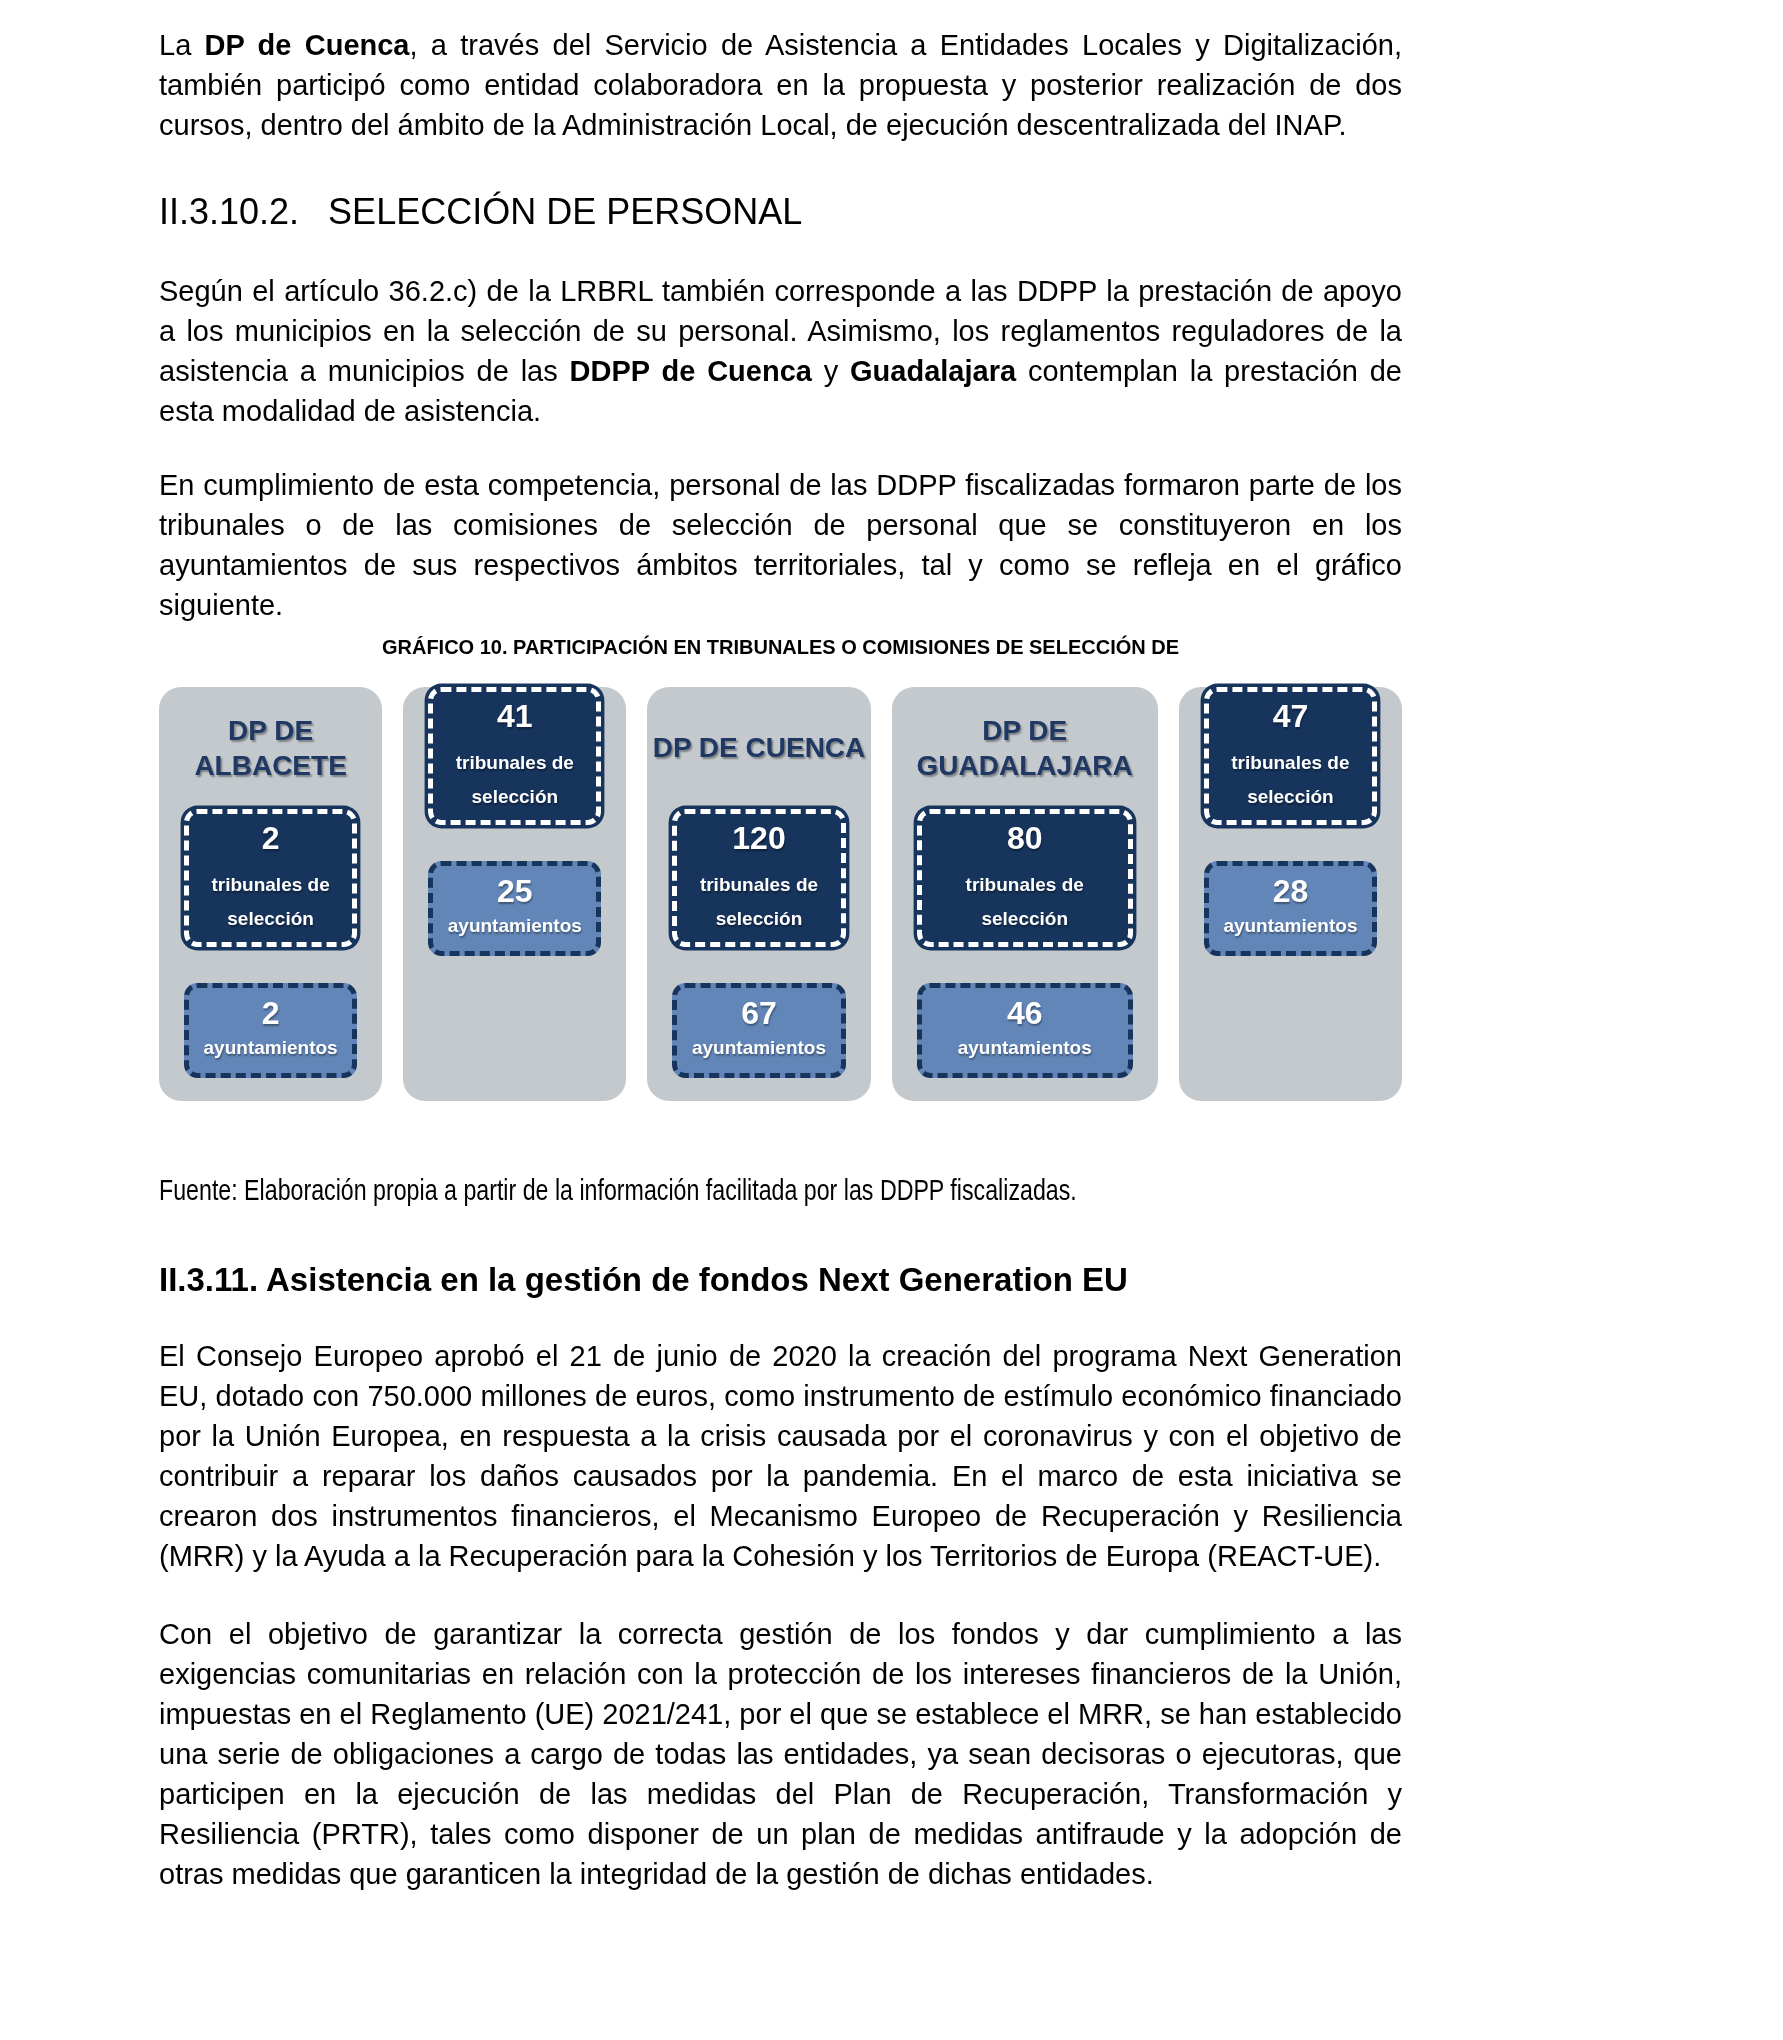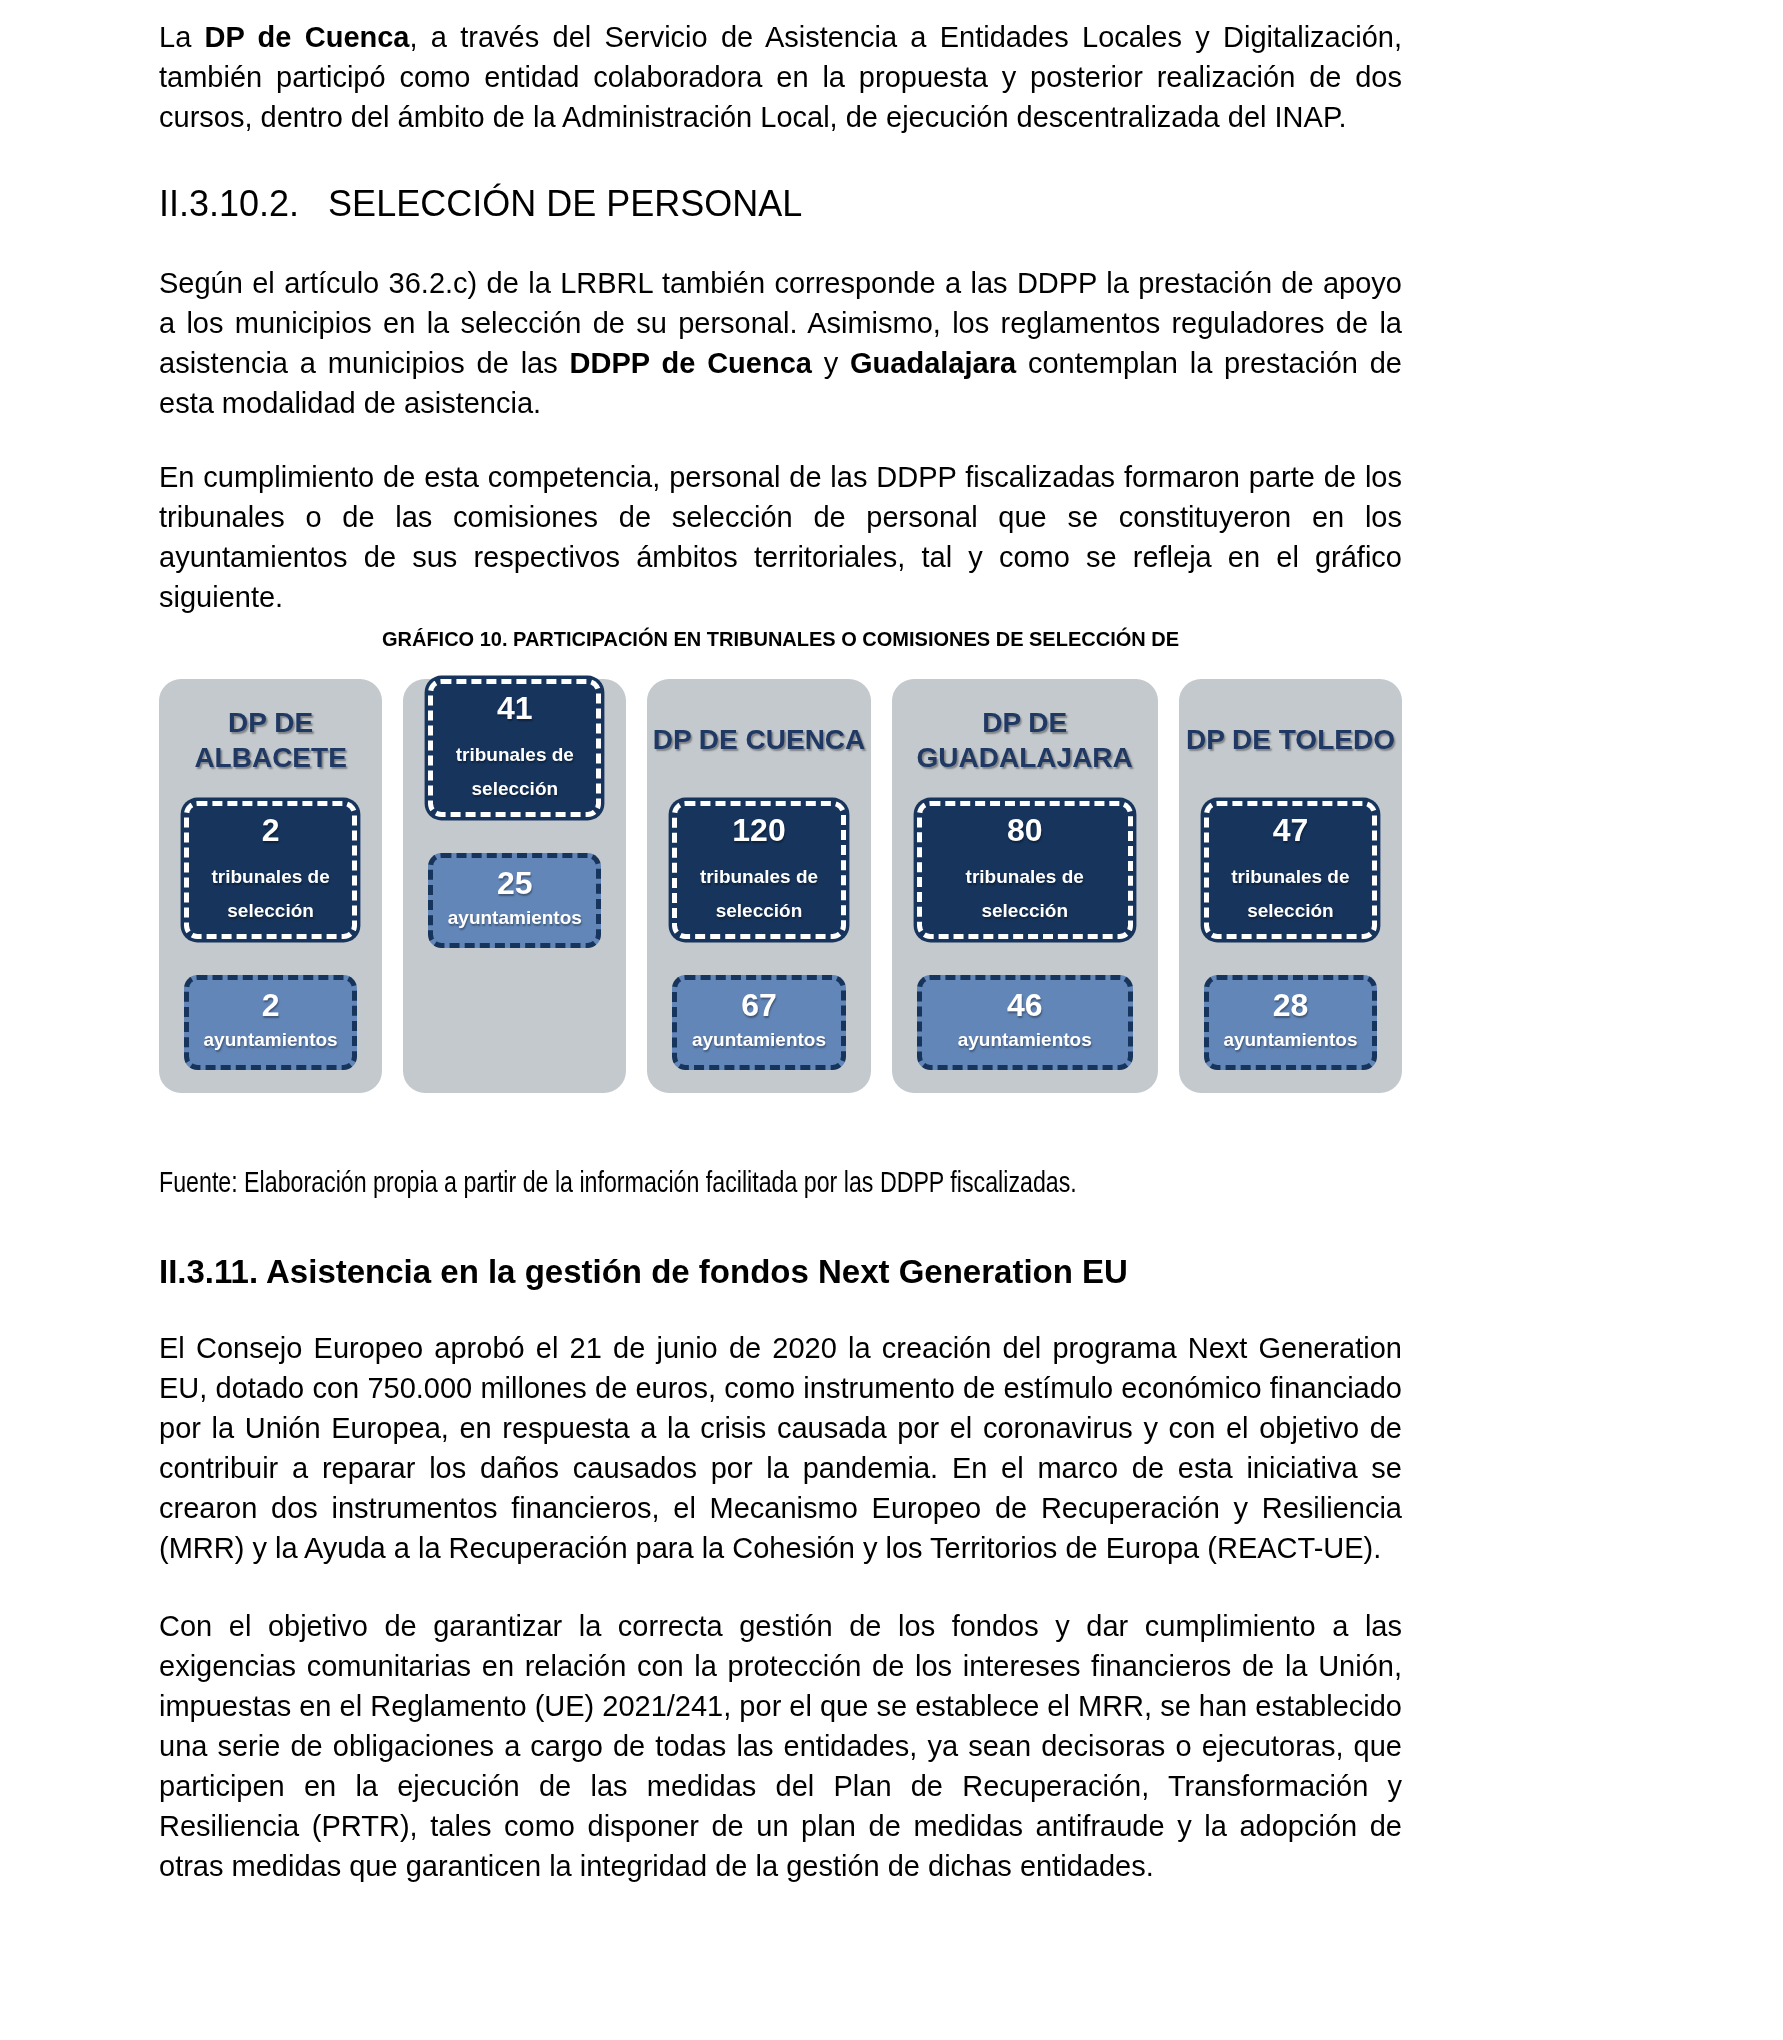--- a/index.html
+++ b/index.html
@@ -1,21 +1,21 @@
 <!DOCTYPE html>
 <html lang="es" style="font-size:13.4px"><head>
 <meta charset="utf-8">
 <style>
   html,body { margin:0; padding:0; background:#ffffff; }
   .page {
     position: relative;
     width: 1550px;
     height: 2041px;
     box-sizing: border-box;
-    padding: 17px 148px 0 159px;
+    padding: 25px 148px 0 159px;
     background: #ffffff;
     font-family: "Liberation Sans", "DejaVu Sans", sans-serif;
     font-size: 29px;
     line-height: 40px;
     color: #000000;
     overflow: hidden;
   }
   p.body {
     margin: 0;
     text-align: justify;
@@ -174,21 +174,20 @@
         <div class="num">80</div>
         <div class="lbl">tribunales de selección</div>
       </div>
       <div class="box box-light">
         <div class="num">46</div>
         <div class="lbl">ayuntamientos</div>
       </div>
     </div>
 
     <div class="card">
-      <div class="card-title">DP DE TOLEDO</div>
       <div class="box box-dark">
         <div class="num">47</div>
         <div class="lbl">tribunales de selección</div>
       </div>
       <div class="box box-light">
         <div class="num">28</div>
         <div class="lbl">ayuntamientos</div>
       </div>
     </div>
 

